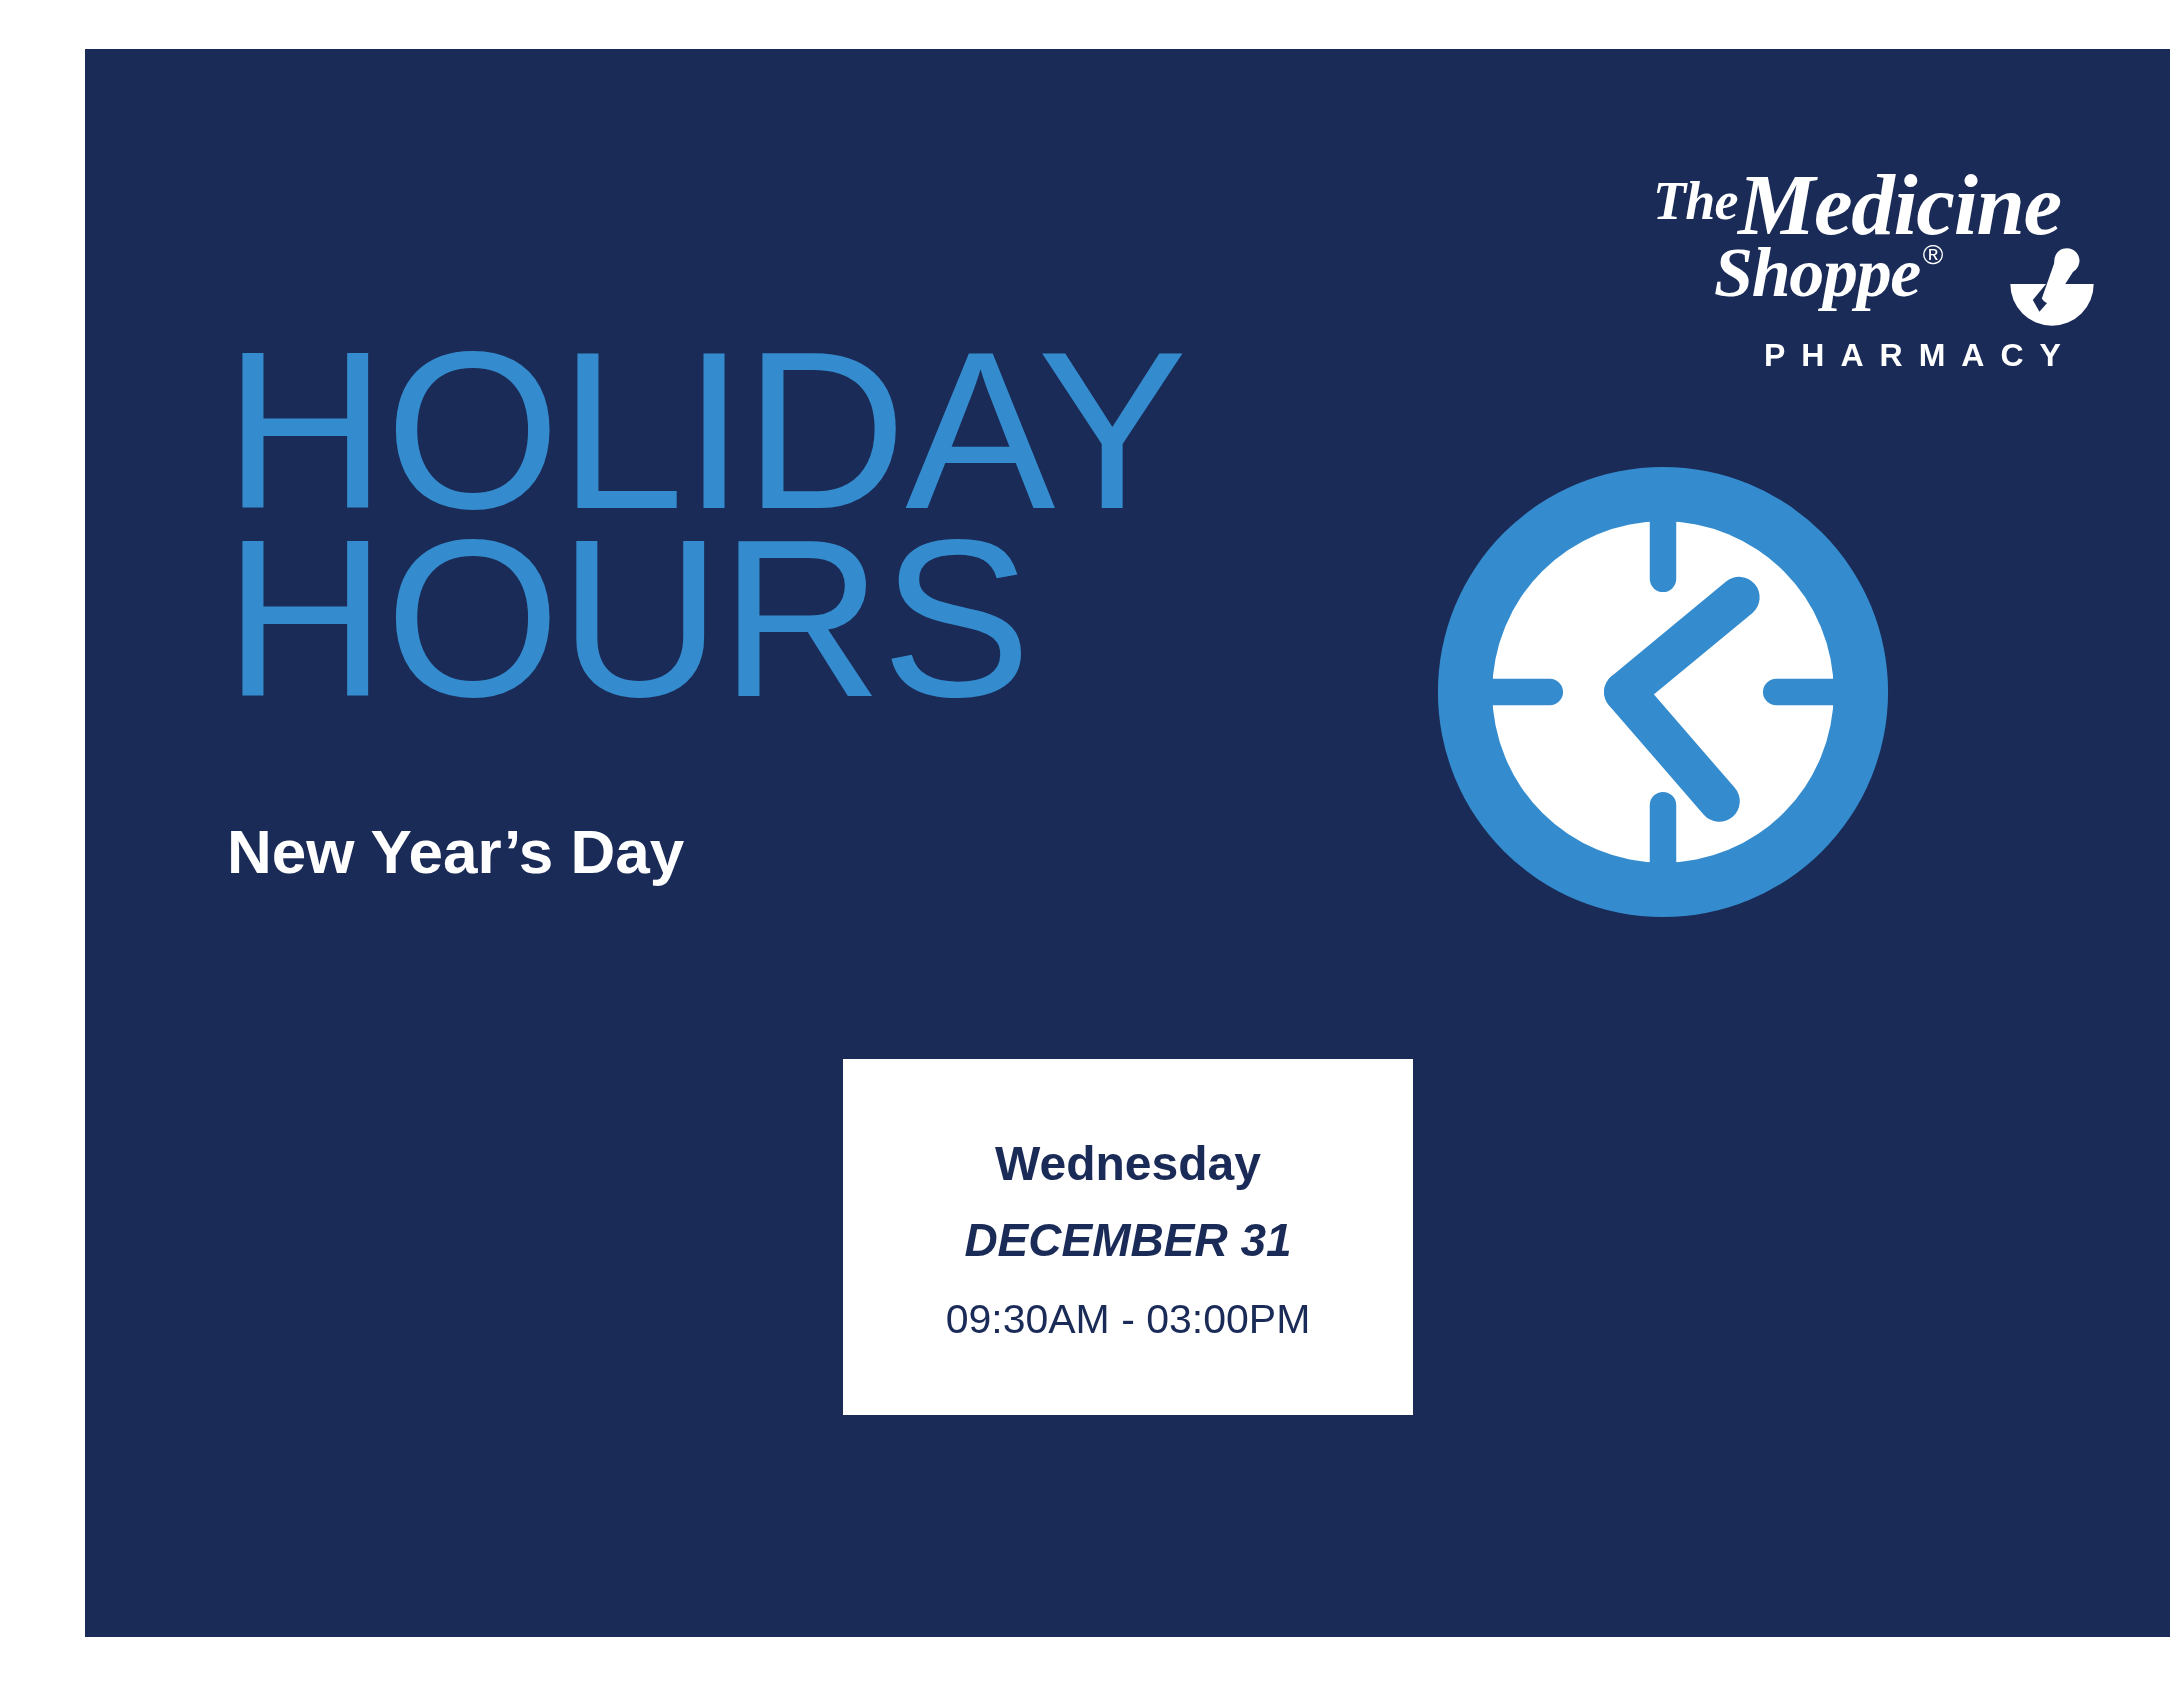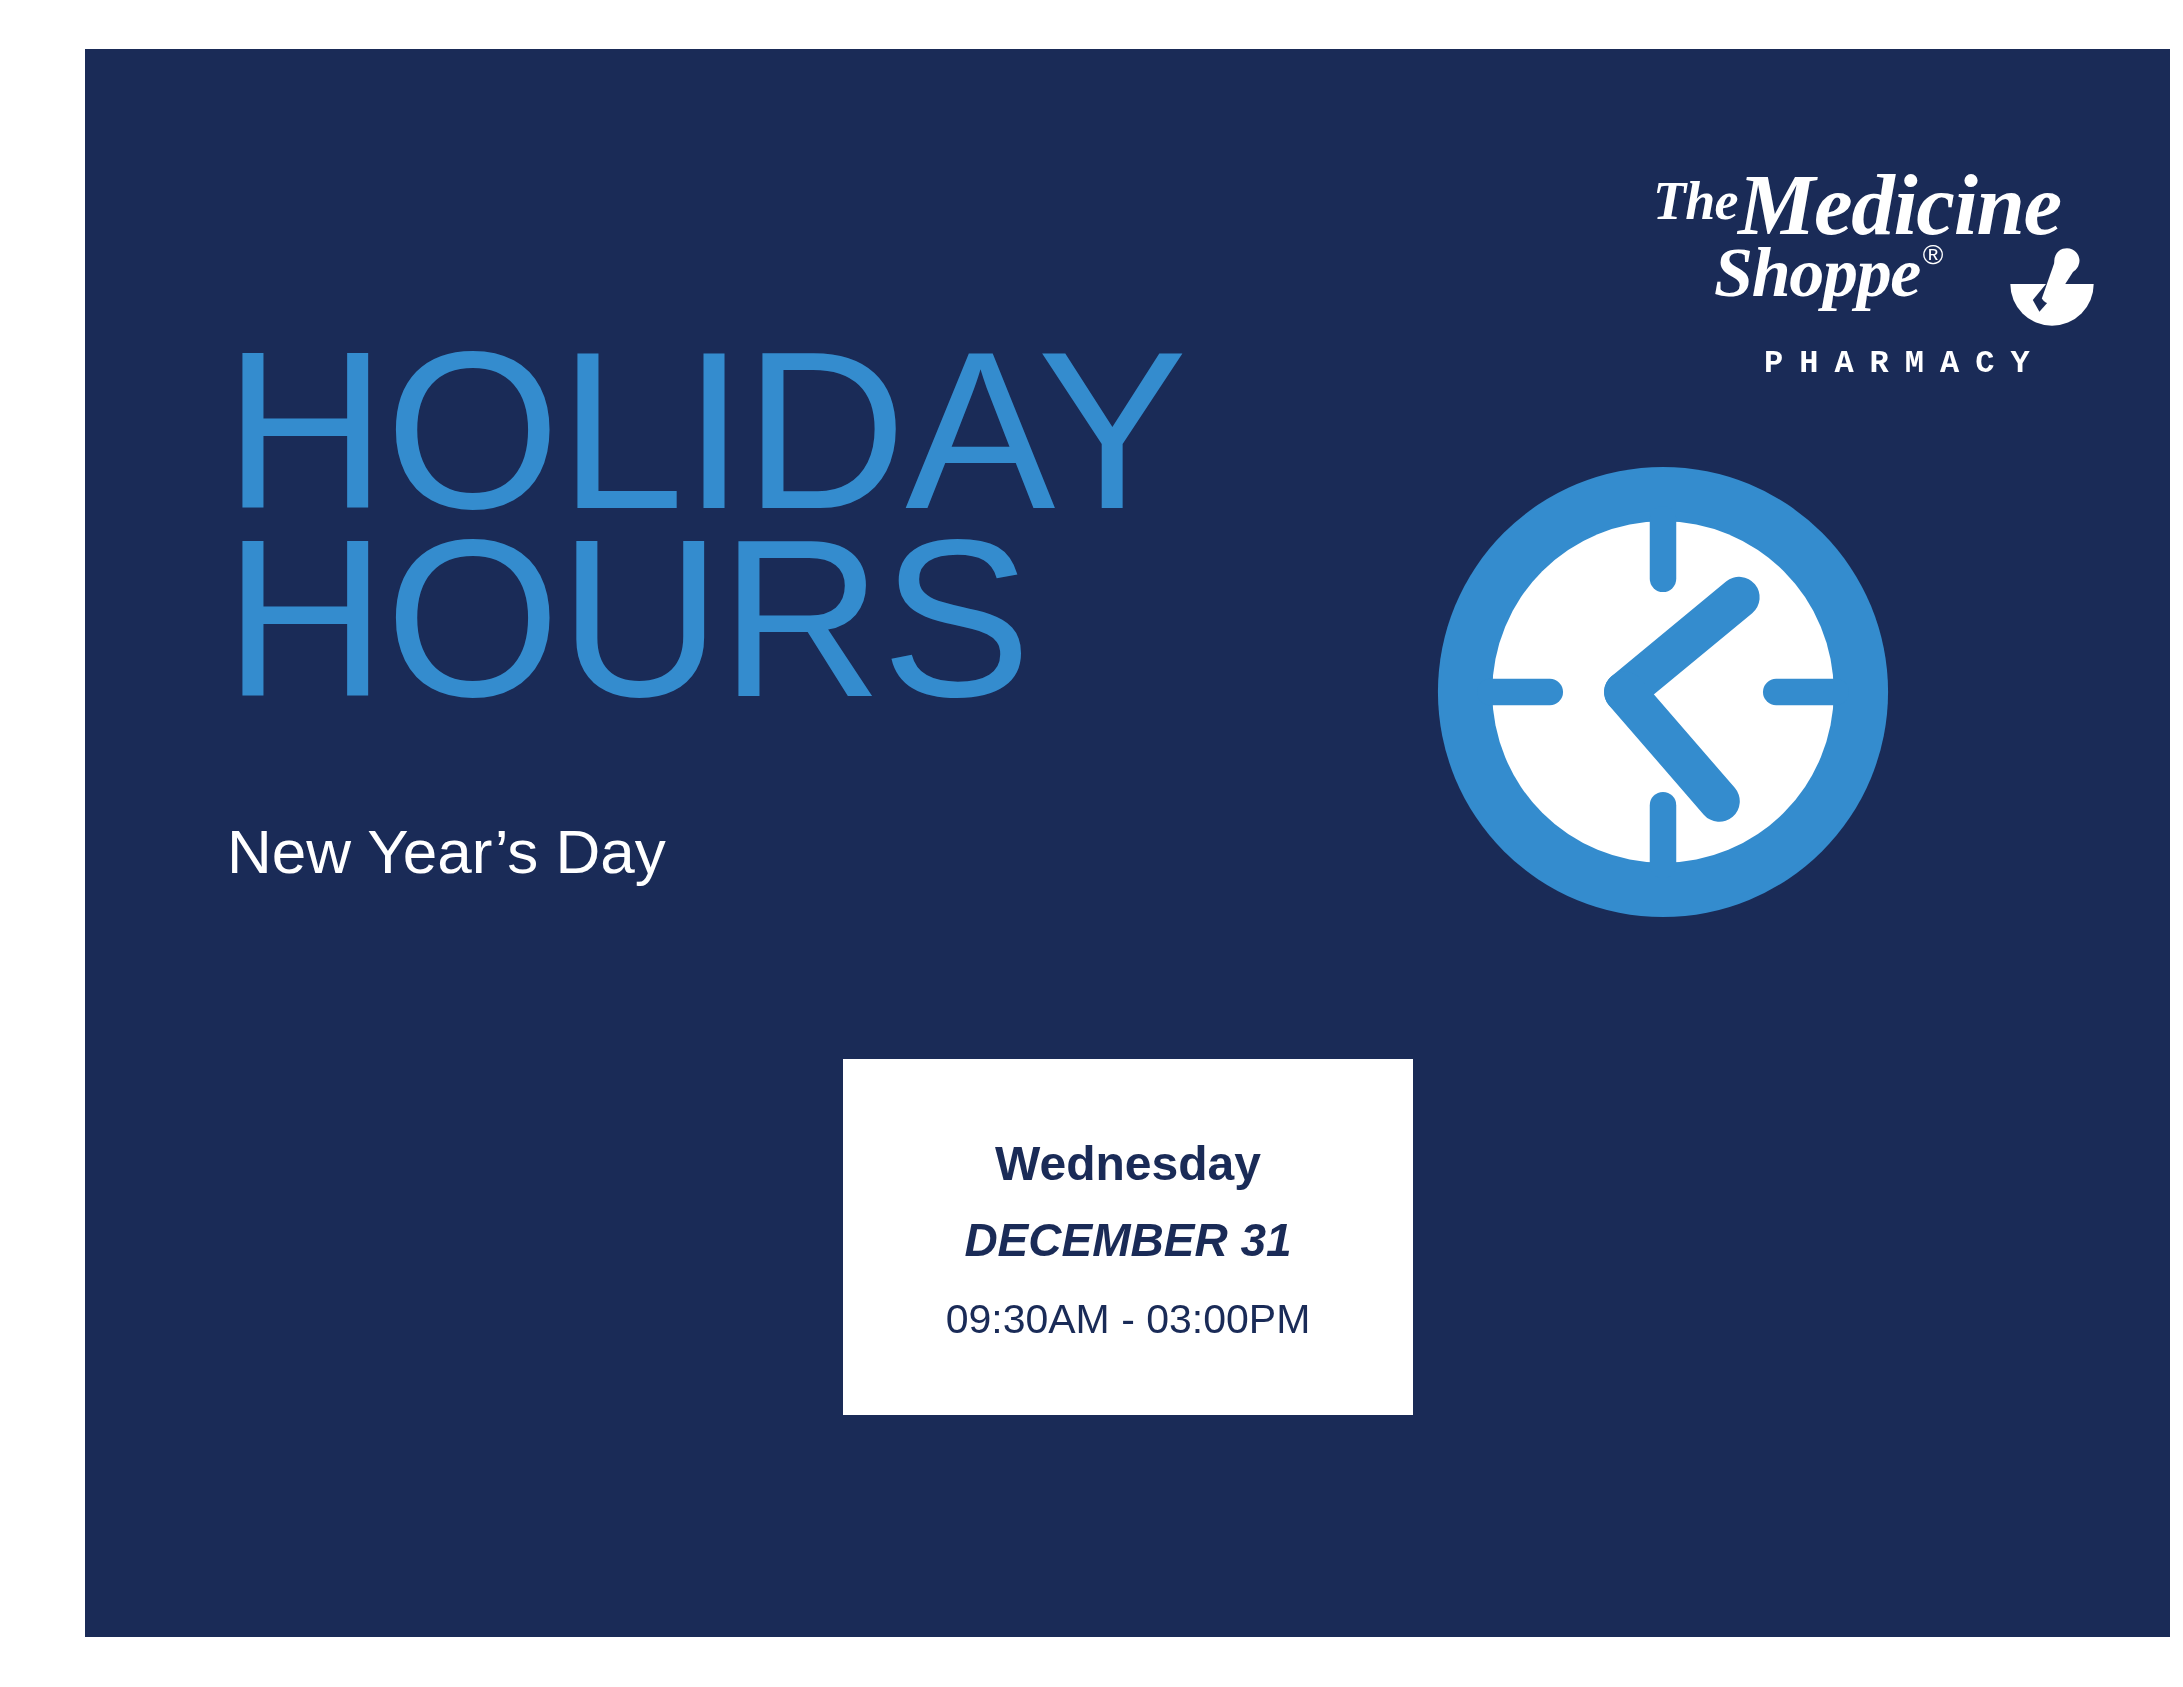--- a/index.html
+++ b/index.html
@@ -94,22 +94,22 @@
   .mortar-pestle {
     position: absolute;
     left: 396px;
     top: 82px;
     width: 86px;
     height: 86px;
   }
   .logo-line3 {
     position: absolute;
     left: 151px;
-    top: 184px;
-    font-family: Liberation Mono, monospace;
+    top: 176px;
+    font-family: Liberation Sans, sans-serif;
     font-weight: 700;
     font-size: 32px;
     letter-spacing: 16px;
     color: #ffffff;
     white-space: nowrap;
   }
 
   
   .headline {
     position: absolute;
@@ -125,21 +125,21 @@
   }
   .headline .hl-line { display: block; }
   .hl-line-2 { margin-top: -8px; }
 
   .subheadline {
     position: absolute;
     left: 142px;
     top: 767px;
     color: #ffffff;
     font-family: "Liberation Sans", sans-serif;
-    font-weight: 400;
+    font-weight: 700;
     font-size: 62px;
     letter-spacing: 0px;
     white-space: nowrap;
   }
 
   
   .clock {
     position: absolute;
     left: 1343px;  
     top: 408px;

